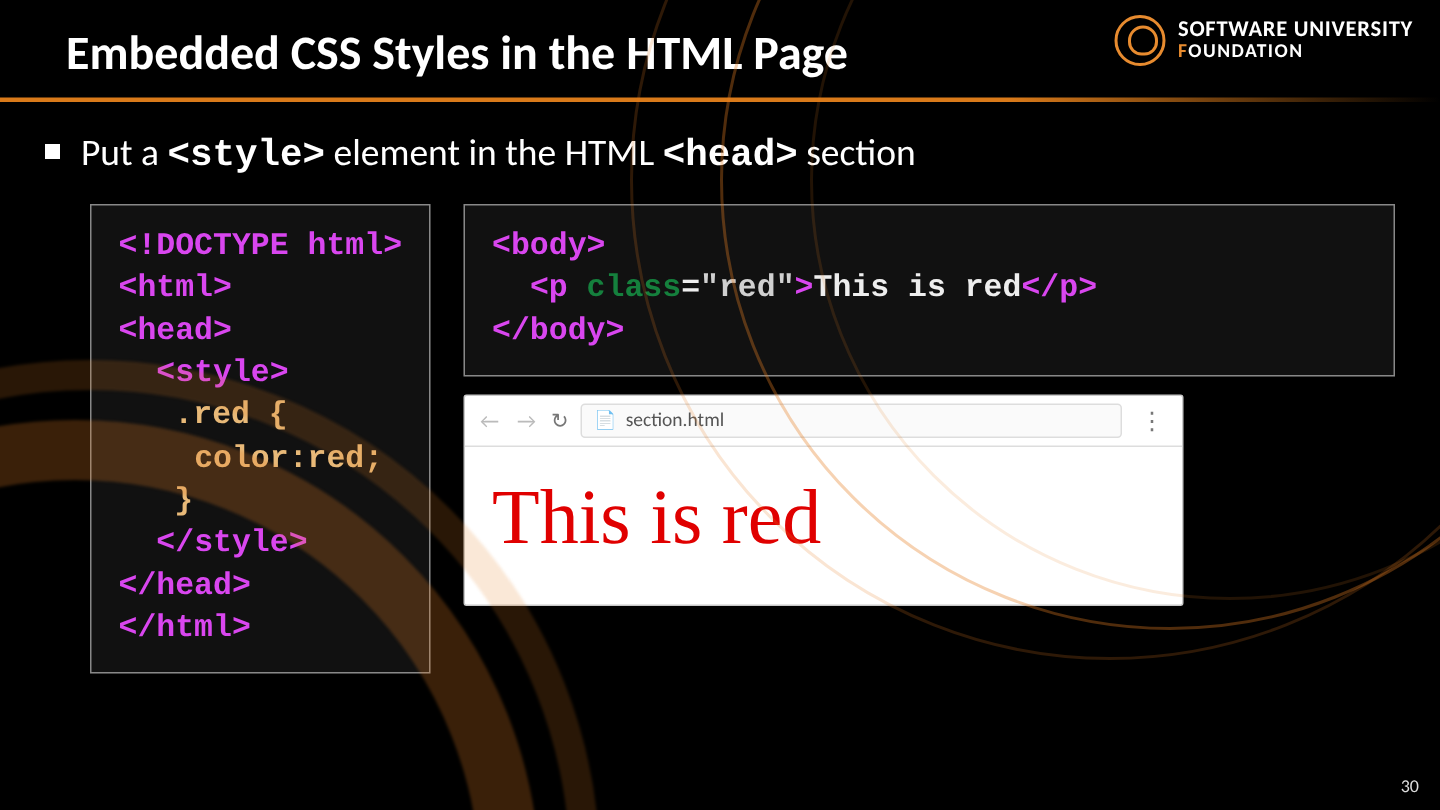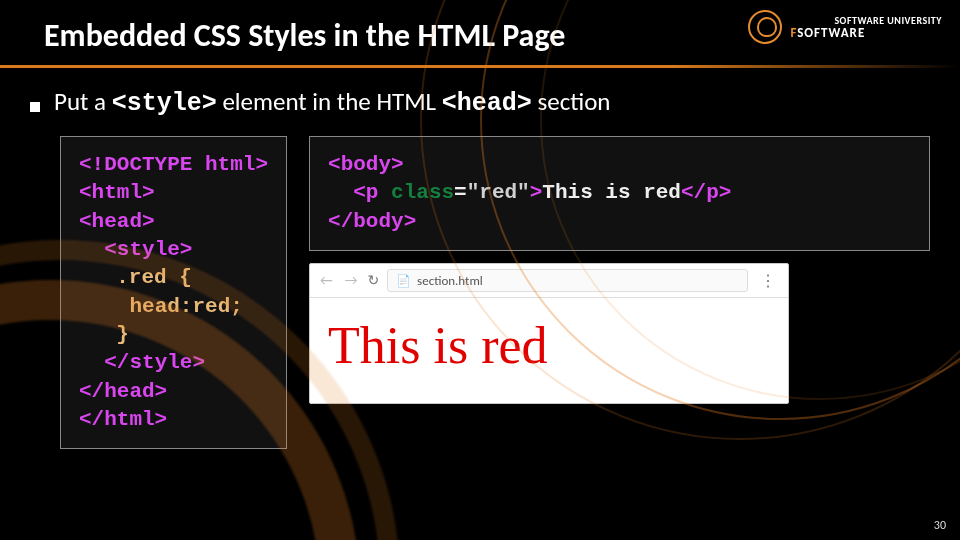--- a/index.html
+++ b/index.html
@@ -54,21 +54,21 @@
     height: 3px;
     background: linear-gradient(to right, #d97a1a 0%, #d97a1a 70%, rgba(217,122,26,0) 100%);
   }
   .content {
     padding: 18px 30px 0 30px;
   }
   .bullet-line {
     font-size: 25px;
     color: #fff;
     display: flex;
-    align-items: center;
+    align-items: flex-start;
     gap: 10px;
   }
   .bullet-sq {
     width: 10px;
     height: 10px;
     background: #fff;
     display: inline-block;
     margin-right: 4px;
     margin-top: 10px;
     flex-shrink: 0;
@@ -176,21 +176,21 @@
   }
   .bulb::after {
     content: "";
     position: absolute;
     top: 5px; left: 7px;
     width: 16px; height: 16px;
     border: 2px solid #e78b2f;
     border-radius: 50% 50% 45% 45%;
   }
   .logo-text { display:flex; flex-direction:column; line-height:1; }
-  .logo-top { font-size: 10px; letter-spacing: 0.5px; font-weight: 600; margin-left: 44px; }
+  .logo-top { font-size: 15px; letter-spacing: 0.5px; font-weight: 600; }
   .logo-bot { font-size: 13px; font-weight: 700; letter-spacing: 1px; }
   .logo-bot .orange { color: #e78b2f; }
   .page-num {
     position: absolute;
     bottom: 8px;
     right: 14px;
     font-size: 12px;
     color: #ddd;
   }
 </style>
@@ -200,42 +200,42 @@
 <div class="arc-bg"></div>
 <div class="arc-bg a2"></div>
 <div class="arc-bg a3"></div>
 <div class="arc-bottom"></div>
 <div class="arc-bottom b2"></div>
 
 <div class="logo">
   <div class="bulb"></div>
   <div class="logo-text">
     <span class="logo-top">SOFTWARE UNIVERSITY</span>
-    <span class="logo-bot"><span class="orange">F</span><span>SOFTWARE</span></span>
+    <span class="logo-bot"><span class="orange">F</span><span>OUNDATION</span></span>
   </div>
 </div>
 
 <h1 class="slide-title">Embedded CSS Styles in the HTML Page</h1>
 <div class="title-underline"></div>
 
 <div class="content">
   <div class="bullet-line">
     <span class="bullet-sq"></span>
     <span>
       <span>Put a </span><span class="code-inline">&lt;style&gt;</span><span> element in the HTML </span><span class="code-inline">&lt;head&gt;</span><span> section</span>
     </span>
   </div>
 
   <div class="code-cols">
     <pre class="code-box"><span class="tag">&lt;!DOCTYPE html&gt;</span>
 <span class="tag">&lt;html&gt;</span>
 <span class="tag">&lt;head&gt;</span>
   <span class="tag">&lt;style&gt;</span>
   <span class="sel">.red {</span>
-    <span class="prop">head:red;</span>
+    <span class="prop">color:red;</span>
   <span class="sel">}</span>
   <span class="tag">&lt;/style&gt;</span>
 <span class="tag">&lt;/head&gt;</span>
 <span class="tag">&lt;/html&gt;</span></pre>
 
     <div class="right-col">
       <pre class="code-box"><span class="tag">&lt;body&gt;</span>
   <span class="tag">&lt;p</span> <span class="attr">class</span>=<span class="str">"red"</span><span class="tag">&gt;</span>This is red<span class="tag">&lt;/p&gt;</span>
 <span class="tag">&lt;/body&gt;</span></pre>
 

